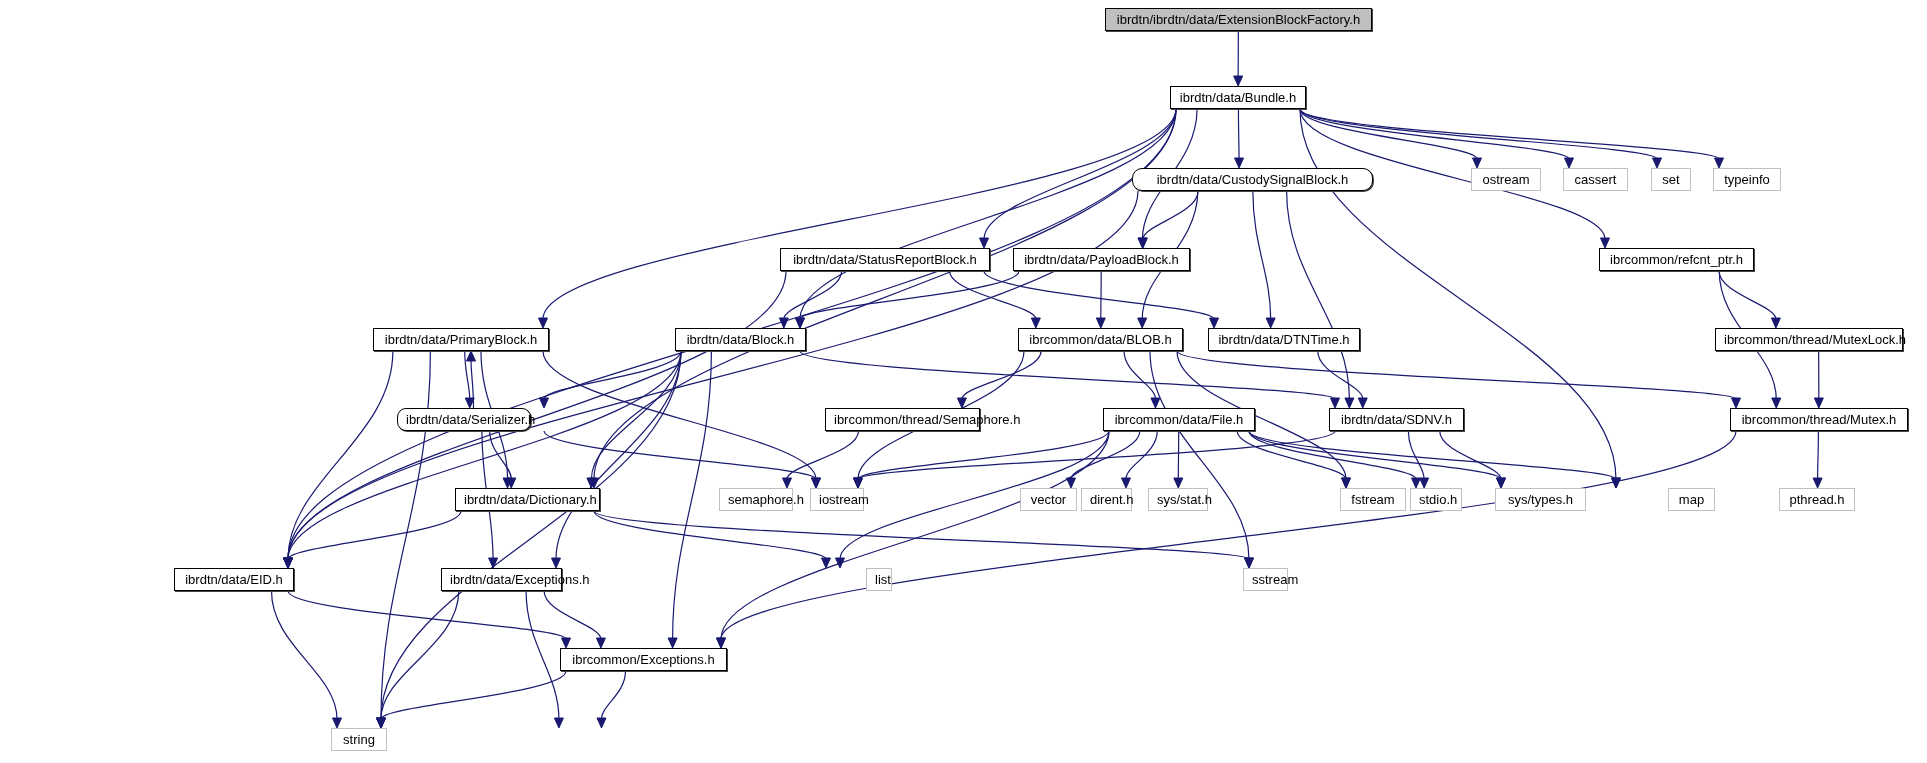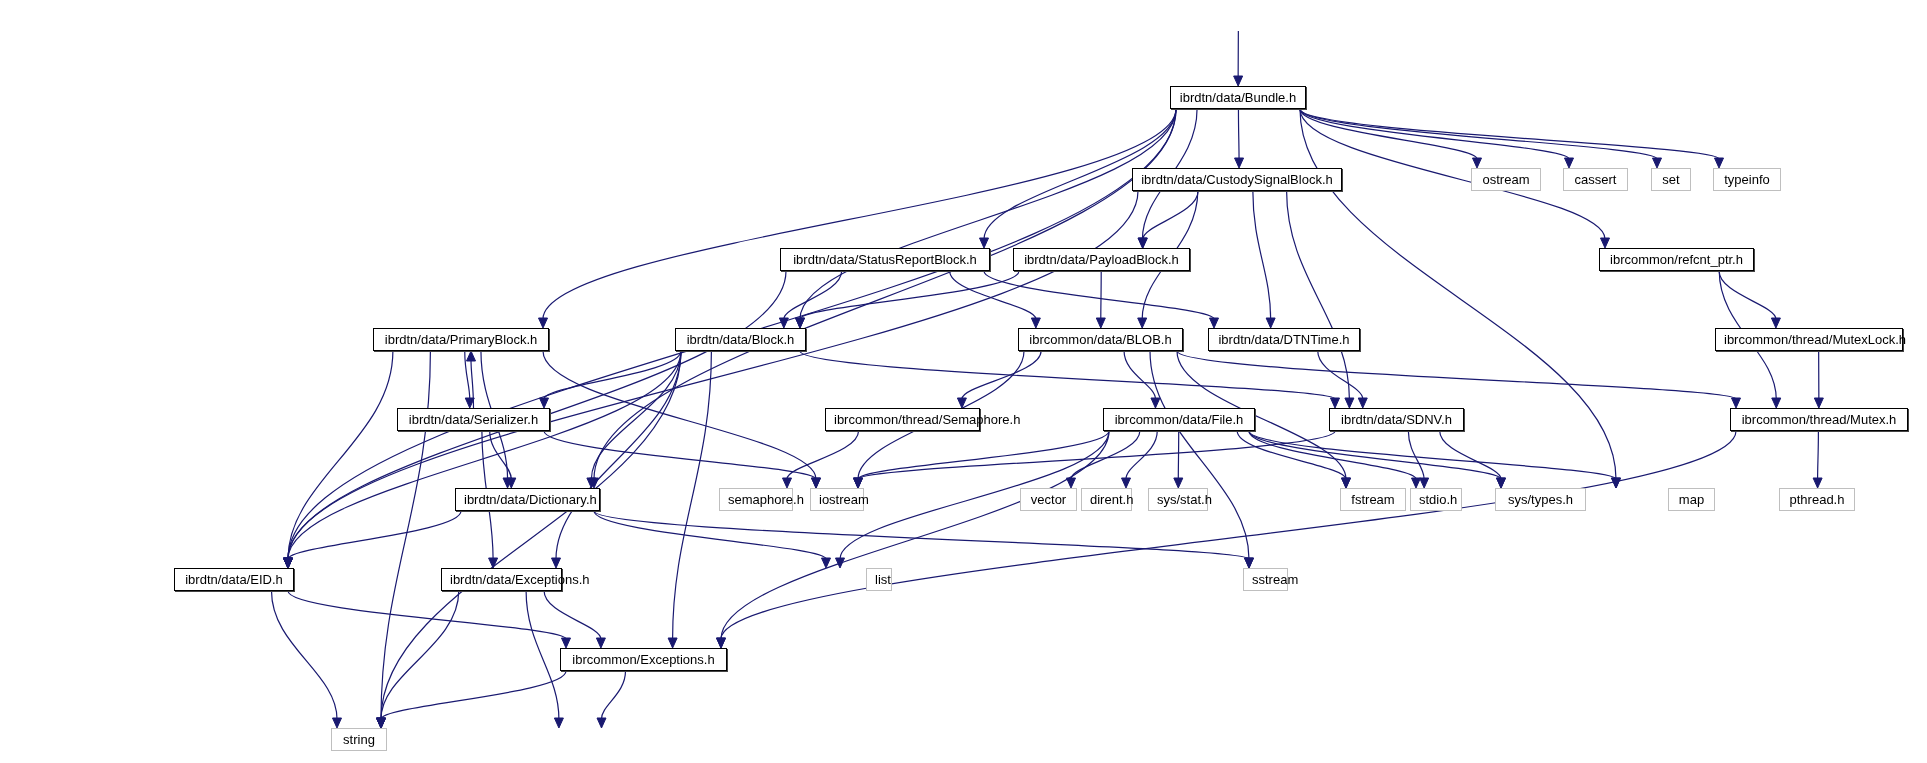--- a/index.html
+++ b/index.html
@@ -170,35 +170,36 @@
       <path d="M544.1,591 C544.1,613.8 600.9,625.2 600.9,639" class="edge"></path>
       <polygon points="600.9,648 596.4,638 605.4,638" class="arrow"></polygon>
       <path d="M526.1,591 C526.1,645.8 558.9,673.2 558.9,719" class="edge"></path>
       <polygon points="558.9,728 554.4,718 563.4,718" class="arrow"></polygon>
       <path d="M566,671 C566,693.8 381,705.2 381,719" class="edge"></path>
       <polygon points="381,728 376.5,718 385.5,718" class="arrow"></polygon>
       <path d="M625.5,671 C625.5,693.8 601.5,705.2 601.5,719" class="edge"></path>
       <polygon points="601.5,728 597,718 606,718" class="arrow"></polygon>
     </svg>
 
+  <div class="node root" style="left: 1105px; top: 8px; width: 267px;">ibrdtn/ibrdtn/data/ExtensionBlockFactory.h</div>
   <div class="node internal" style="left: 1170px; top: 86px; width: 136px;">ibrdtn/data/Bundle.h</div>
-  <div class="node internal" style="left: 1132px; top: 168px; width: 210px;">ibrdtn/data/CustodySignalBlock.h</div>
+  <div class="node internal" style="left: 1132px; top: 168px; width: 241px; border-radius: 10px;">ibrdtn/data/CustodySignalBlock.h</div>
   <div class="node external" style="left: 1471px; top: 168px; width: 70px;">ostream</div>
   <div class="node external" style="left: 1563px; top: 168px; width: 65px;">cassert</div>
   <div class="node external" style="left: 1651px; top: 168px; width: 40px;">set</div>
   <div class="node external" style="left: 1713px; top: 168px; width: 68px;">typeinfo</div>
   <div class="node internal" style="left: 780px; top: 248px; width: 210px;">ibrdtn/data/StatusReportBlock.h</div>
   <div class="node internal" style="left: 1013px; top: 248px; width: 177px;">ibrdtn/data/PayloadBlock.h</div>
   <div class="node internal" style="left: 1599px; top: 248px; width: 155px;">ibrcommon/refcnt_ptr.h</div>
   <div class="node internal" style="left: 373px; top: 328px; width: 176px;">ibrdtn/data/PrimaryBlock.h</div>
   <div class="node internal" style="left: 675px; top: 328px; width: 131px;">ibrdtn/data/Block.h</div>
   <div class="node internal" style="left: 1018px; top: 328px; width: 165px;">ibrcommon/data/BLOB.h</div>
   <div class="node internal" style="left: 1208px; top: 328px; width: 152px;">ibrdtn/data/DTNTime.h</div>
   <div class="node internal" style="left: 1715px; top: 328px; width: 188px;">ibrcommon/thread/MutexLock.h</div>
-  <div class="node internal" style="left: 397px; top: 408px; width: 153px;">ibrdtn/data/Serializer.h</div>
+  <div class="node internal" style="left: 397px; top: 408px; width: 134px; border-radius: 9px;">ibrdtn/data/Serializer.h</div>
   <div class="node internal" style="left: 825px; top: 408px; width: 155px;">ibrcommon/thread/Semaphore.h</div>
   <div class="node internal" style="left: 1103px; top: 408px; width: 152px;">ibrcommon/data/File.h</div>
   <div class="node internal" style="left: 1329px; top: 408px; width: 135px;">ibrdtn/data/SDNV.h</div>
   <div class="node internal" style="left: 1730px; top: 408px; width: 178px;">ibrcommon/thread/Mutex.h</div>
   <div class="node internal" style="left: 455px; top: 488px; width: 145px;">ibrdtn/data/Dictionary.h</div>
   <div class="node external" style="left: 719px; top: 488px; width: 74px;">semaphore.h</div>
   <div class="node external" style="left: 810px; top: 488px; width: 54px;">iostream</div>
   <div class="node external" style="left: 1020px; top: 488px; width: 57px;">vector</div>
   <div class="node external" style="left: 1081px; top: 488px; width: 51px;">dirent.h</div>
   <div class="node external" style="left: 1148px; top: 488px; width: 60px;">sys/stat.h</div>

